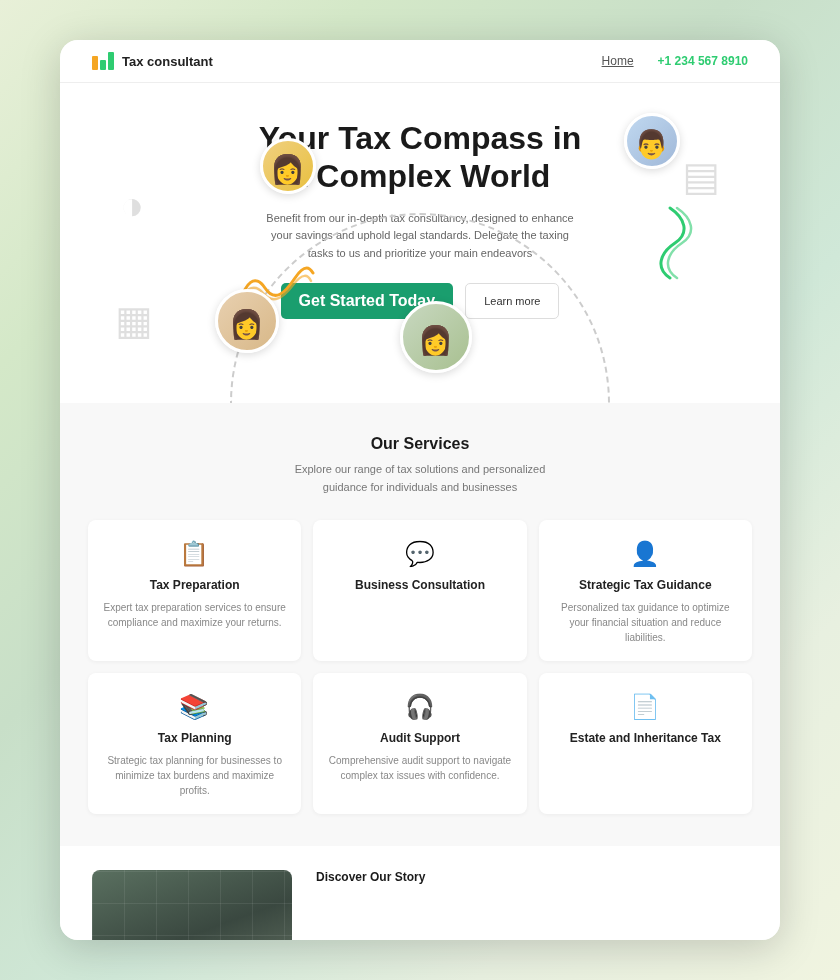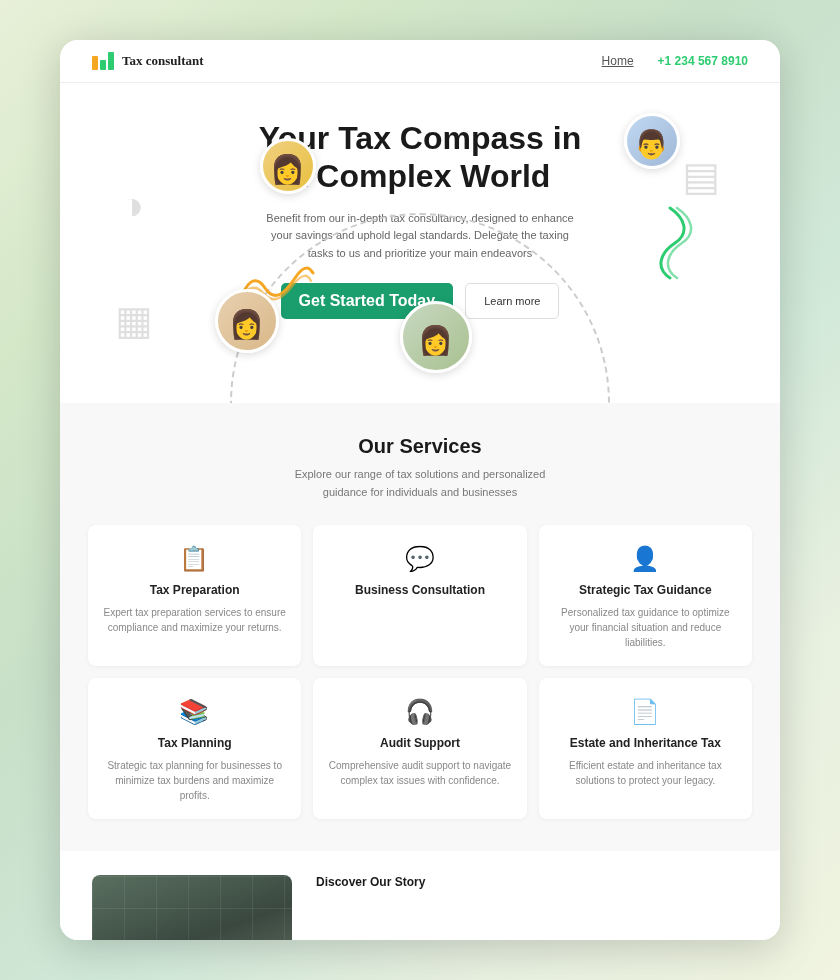--- a/index.html
+++ b/index.html
@@ -44,21 +44,20 @@
       background: #f5a623;
       border-radius: 1px;
     }
     .logo-bar.b1 { height: 14px; }
     .logo-bar.b2 { height: 10px; background: #2ecc71; }
     .logo-bar.b3 { height: 18px; background: #2ecc71; }
     .logo-text {
       font-size: 13px;
       font-weight: 600;
       color: #222;
-      font-family: Liberation Serif, serif;
     }
     .nav-links {
       display: flex;
       align-items: center;
       gap: 24px;
     }
     .nav-home {
       font-size: 12px;
       color: #555;
       cursor: pointer;
@@ -176,21 +175,21 @@
     
     .person-sil { font-size: 28px; color: #888; line-height: 1; margin-top: 8px; }
 
     
     .services {
       background: #f8f8f8;
       padding: 32px 28px;
       text-align: center;
     }
     .services h2 {
-      font-size: 20px;
+      font-size: 16px;
       font-weight: 800;
       color: #1a1a1a;
       margin-bottom: 8px;
       text-align: center;
     }
     .services-sub {
       font-size: 11px;
       color: #777;
       max-width: 280px;
       margin: 0 auto 24px;
@@ -348,21 +347,20 @@
         <div class="service-desc">Strategic tax planning for businesses to minimize tax burdens and maximize profits.</div>
       </div>
       <div class="service-card">
         <span class="service-icon">🎧</span>
         <div class="service-title">Audit Support</div>
         <div class="service-desc">Comprehensive audit support to navigate complex tax issues with confidence.</div>
       </div>
       <div class="service-card">
         <span class="service-icon">📄</span>
         <div class="service-title">Estate and Inheritance Tax</div>
-        <div class="service-desc">Efficient estate and inheritance tax solutions to protect your legacy.</div>
       </div>
     </div>
   </section>
 
   <section class="discover">
     <div class="discover-image">
       <div class="discover-img-inner">
         <div class="discover-grid-lines"></div>
       </div>
     </div>

